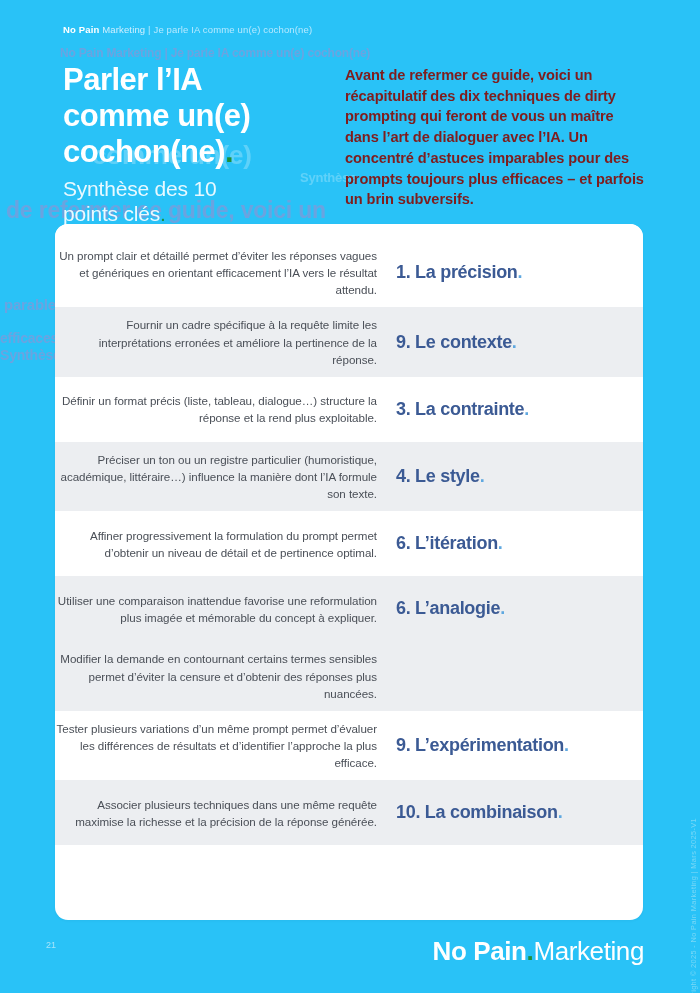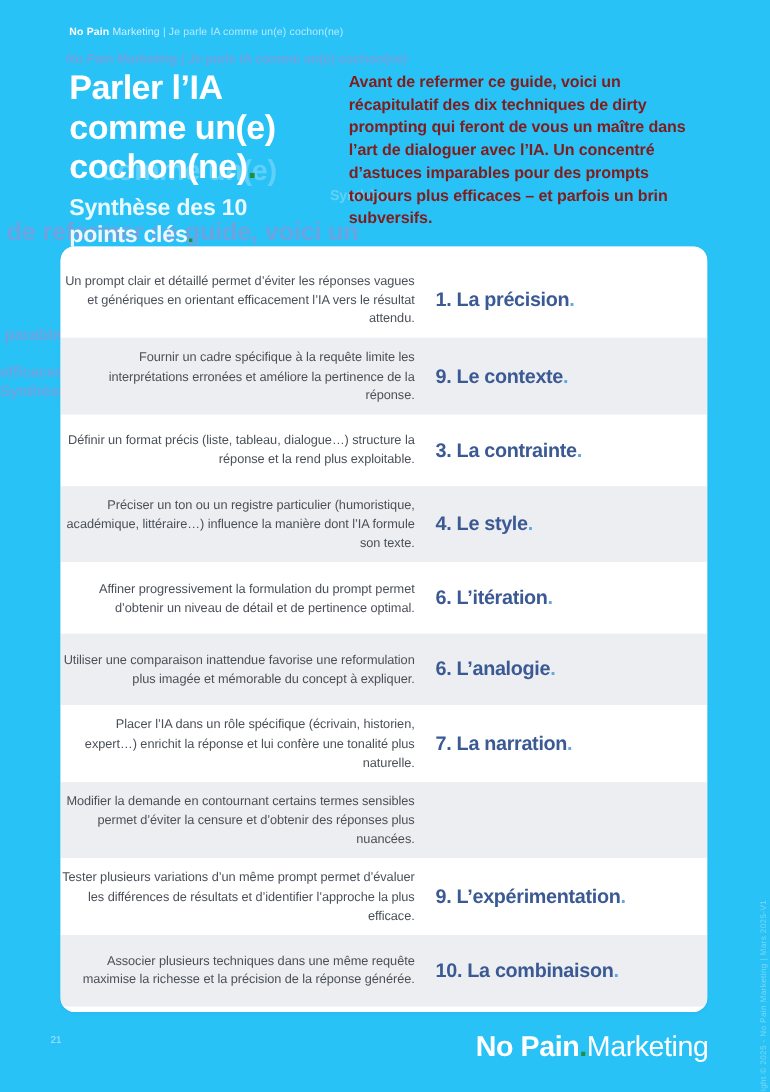--- a/index.html
+++ b/index.html
@@ -51,34 +51,35 @@
   .head-rail .hb{ color:#ffffff; font-weight:700; }
   .head-rail .hm{ color:#cfefff; font-weight:400; }
   .head-rail .hs{ color:#b6e9ff; font-weight:400; }
 
   
   .hero{
     position:absolute; left:0; top:0; width:100%;
     z-index:2;
     display:flex;
     padding:62px 56px 0 63px;
+    gap:28px;
   }
   .hero-left{ width:245px; flex:0 0 245px; }
   .hero-title{
     font-size:31px;
     font-weight:700;
     line-height:1.16;
     color:#ffffff;
     letter-spacing:-0.5px;
   }
   .hero-title .dotg{ color:#1f8f3a; }
   .hero-sub{
     margin-top:6px;
     font-size:21px;
-    font-weight:700;
+    font-weight:400;
     line-height:1.2;
     color:#e9f9ff;
     letter-spacing:-0.2px;
   }
   .hero-sub .dotg{ color:#1f8f3a; }
 
   .hero-right{
     flex:1;
     padding-left:9px;
     padding-top:3px;
@@ -230,24 +231,20 @@
         <div class="row-title"><span>4. Le style</span><span class="dotb">.</span></div>
       </div>
       <div class="row plain">
         <div class="row-desc">Affiner progressivement la formulation du prompt permet d’obtenir un niveau de détail et de pertinence optimal.</div>
         <div class="row-title"><span>6. L’itération</span><span class="dotb">.</span></div>
       </div>
       <div class="row alt">
         <div class="row-desc">Utiliser une comparaison inattendue favorise une reformulation plus imagée et mémorable du concept à expliquer.</div>
         <div class="row-title"><span>6. L’analogie</span><span class="dotb">.</span></div>
       </div>
-      <div class="row plain">
-        <div class="row-desc">Placer l’IA dans un rôle spécifique (écrivain, historien, expert…) enrichit la réponse et lui confère une tonalité plus naturelle.</div>
-        <div class="row-title"><span>7. La narration</span><span class="dotb">.</span></div>
-      </div>
       <div class="row alt">
         <div class="row-desc">Modifier la demande en contournant certains termes sensibles permet d’éviter la censure et d’obtenir des réponses plus nuancées.</div>
       </div>
       <div class="row plain">
         <div class="row-desc">Tester plusieurs variations d’un même prompt permet d’évaluer les différences de résultats et d’identifier l’approche la plus efficace.</div>
         <div class="row-title"><span>9. L’expérimentation</span><span class="dotb">.</span></div>
       </div>
       <div class="row alt">
         <div class="row-desc">Associer plusieurs techniques dans une même requête maximise la richesse et la précision de la réponse générée.</div>
         <div class="row-title"><span>10. La combinaison</span><span class="dotb">.</span></div>

